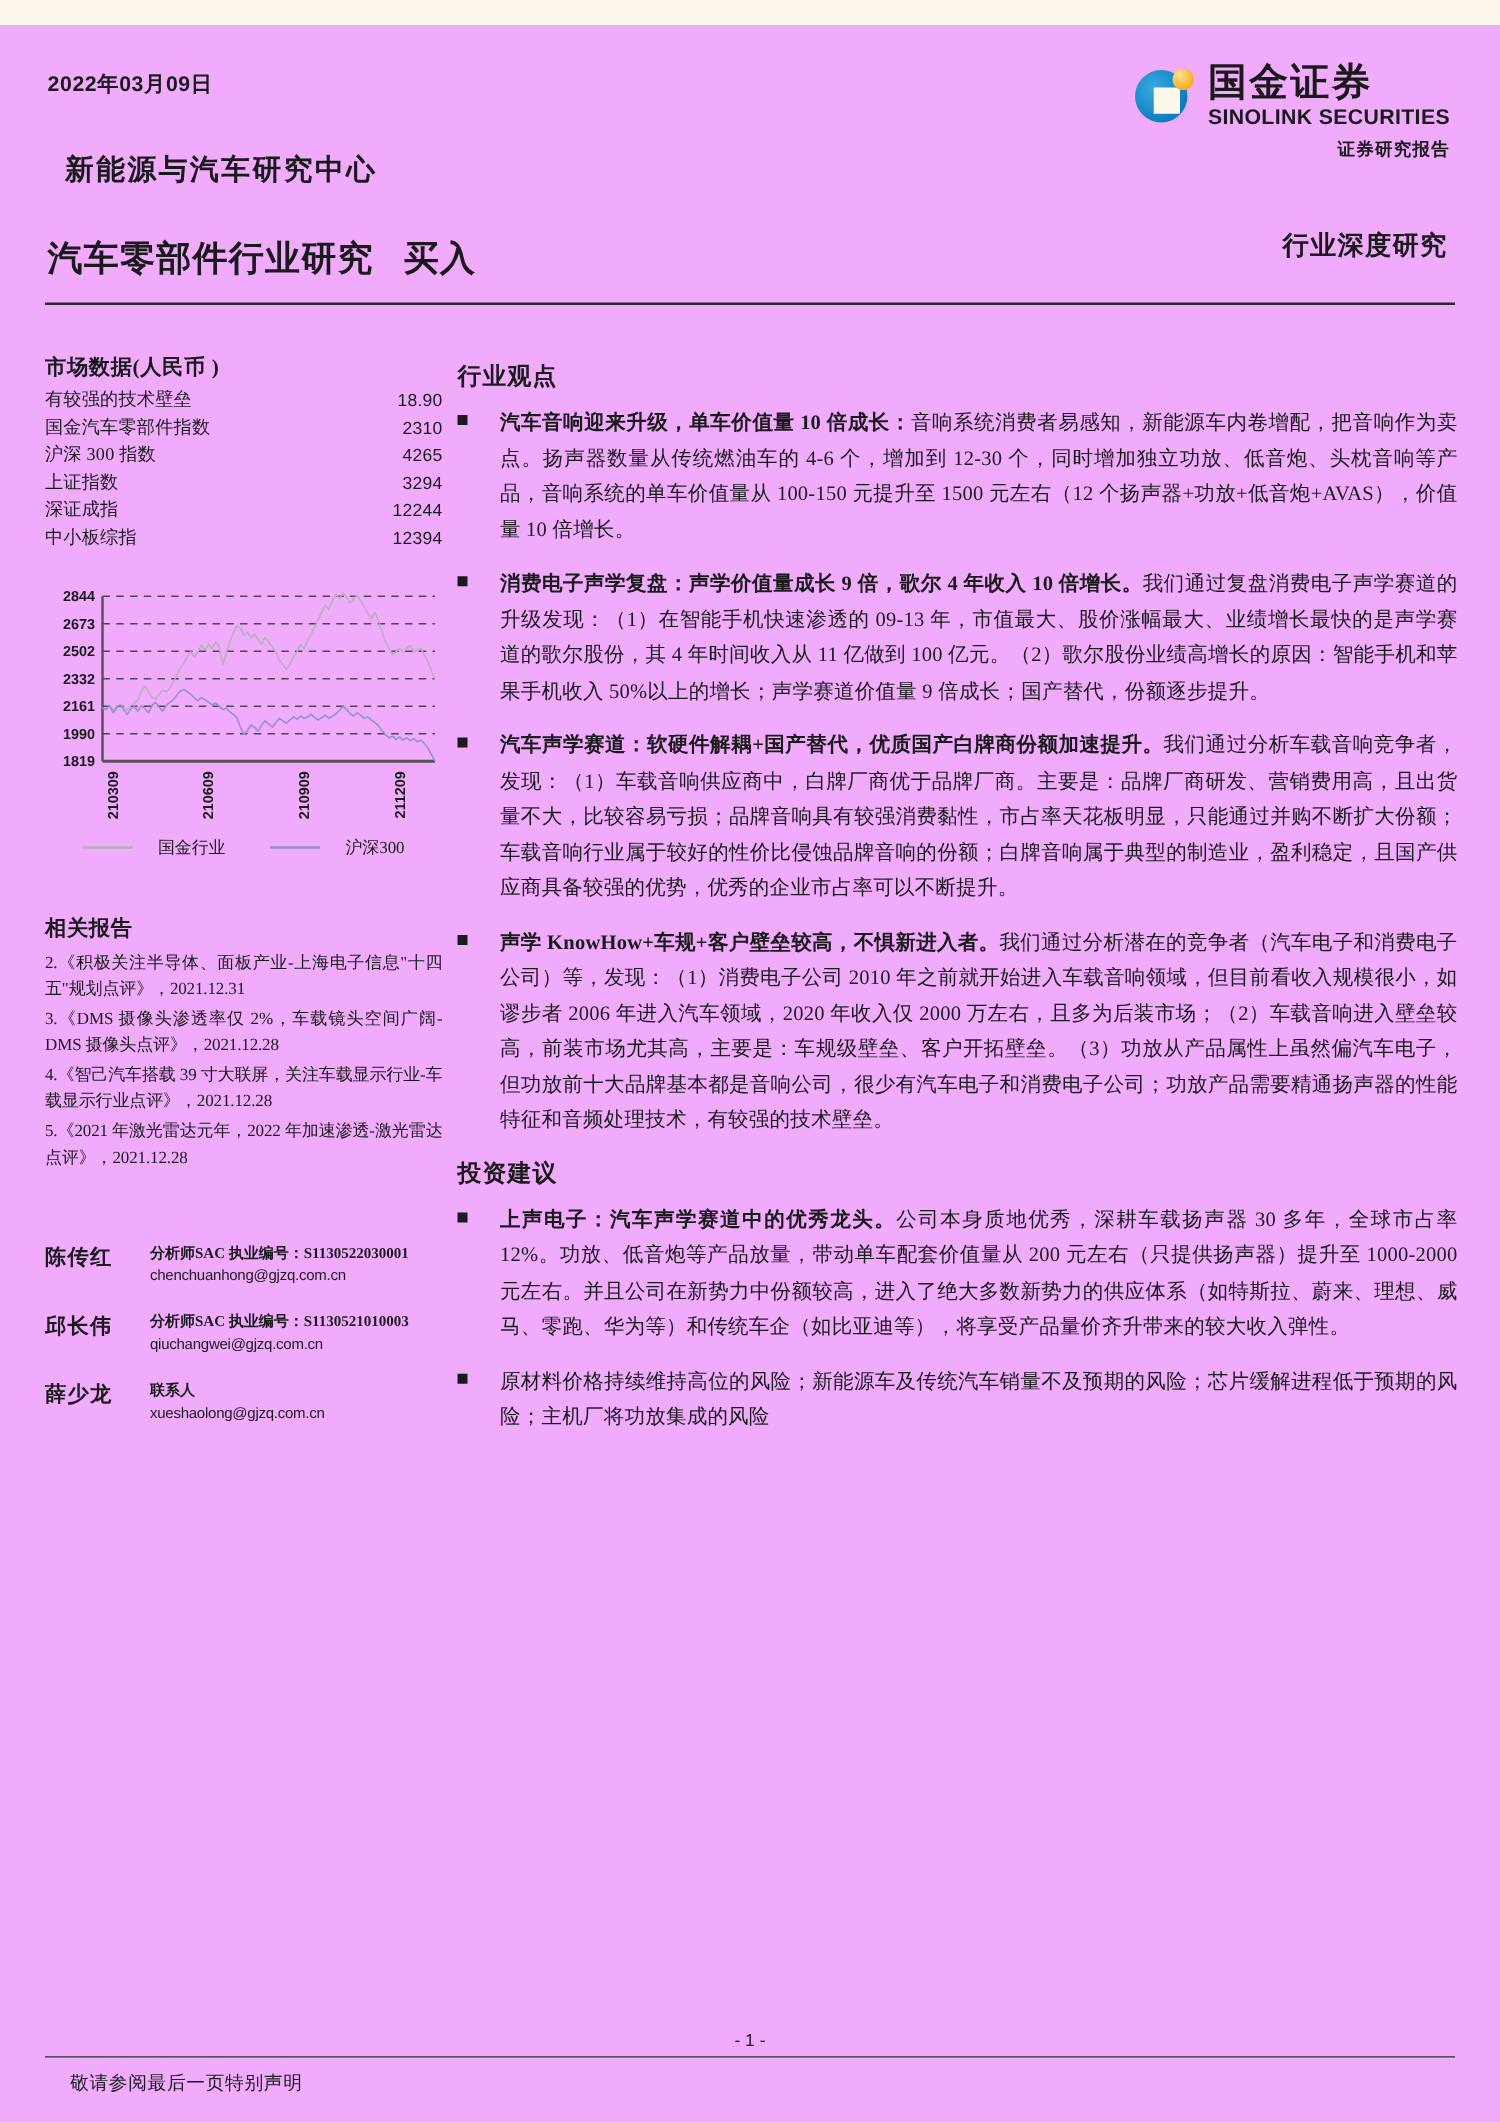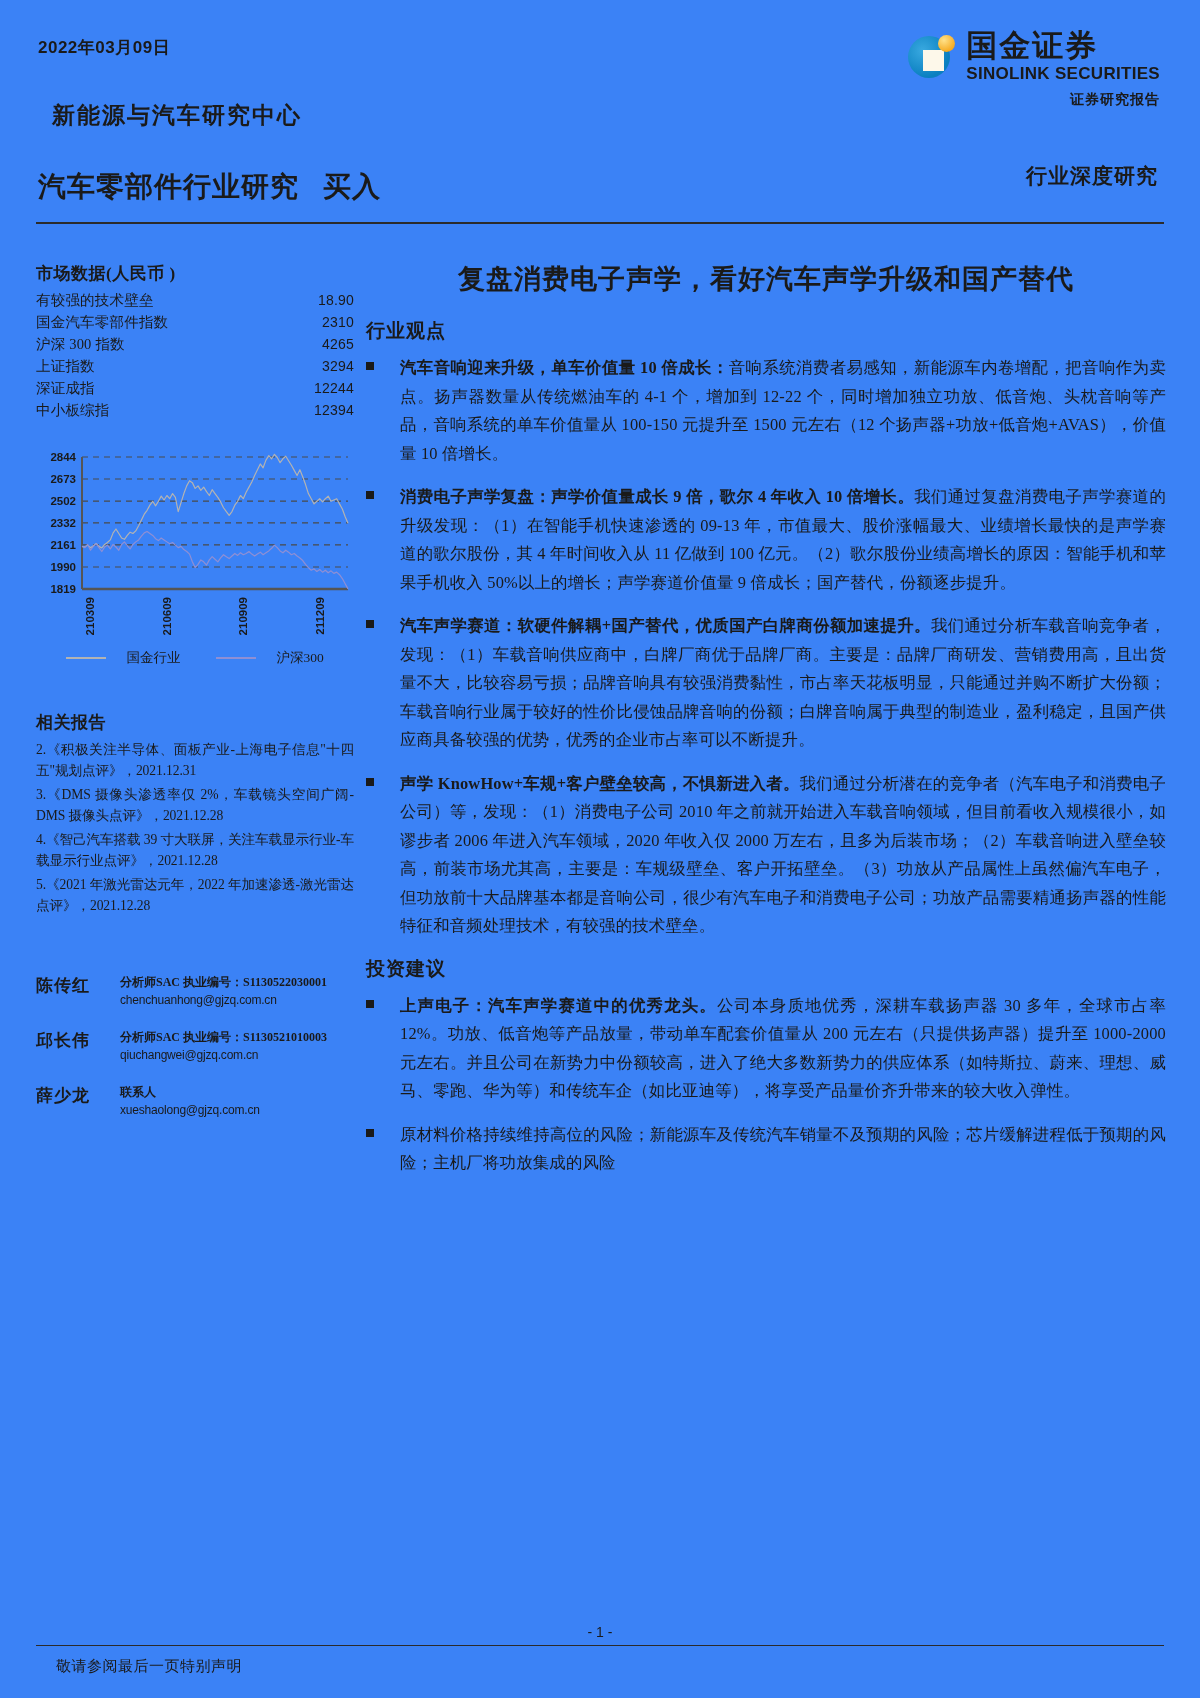--- a/index.html
+++ b/index.html
@@ -12,21 +12,22 @@
     height: 1698px;
     position: relative;
     font-family: "Liberation Serif", "DejaVu Serif", serif;
     color: #1a1a1a;
     overflow: hidden;
   }
 
   .page {
     position: absolute;
     inset: 0;
-    background: #3b82f6;
+    background: #f0abfc;
+    margin-top: 20px;
   }
 
   
   .hdr-date {
     position: absolute;
     left: 38px; top: 36px;
     font-family: "Liberation Sans", sans-serif;
     font-weight: bold;
     font-size: 17px;
     letter-spacing: 0.5px;
@@ -408,30 +409,29 @@
         <div class="an-name">薛少龙</div>
         <div class="an-meta">
           <div class="an-role">联系人</div>
           <div class="an-mail">xueshaolong@gjzq.com.cn</div>
         </div>
       </div>
     </div>
   </div>
 
   <div class="rightcol">
-    <div class="main-title">复盘消费电子声学，看好汽车声学升级和国产替代</div>
 
     <div class="sec-head">行业观点</div>
 
     <div class="bullet">
       <span class="bullet-mark">
           <i></i>
         </span>
       <span class="bullet-body">
-        <b>汽车音响迎来升级，单车价值量 10 倍成长</b><b>：</b><span>音响系统消费者易感知，新能源车内卷增配，把音响作为卖点。扬声器数量从传统燃油车的 4-1 个，增加到 12-22 个，同时增加独立功放、低音炮、头枕音响等产品，音响系统的单车价值量从 100-150 元提升至 1500 元左右（12 个扬声器+功放+低音炮+AVAS），价值量 10 倍增长。</span>
+        <b>汽车音响迎来升级，单车价值量 10 倍成长</b><b>：</b><span>音响系统消费者易感知，新能源车内卷增配，把音响作为卖点。扬声器数量从传统燃油车的 4-6 个，增加到 12-30 个，同时增加独立功放、低音炮、头枕音响等产品，音响系统的单车价值量从 100-150 元提升至 1500 元左右（12 个扬声器+功放+低音炮+AVAS），价值量 10 倍增长。</span>
       </span>
     </div>
 
     <div class="bullet">
       <span class="bullet-mark">
           <i></i>
         </span>
       <span class="bullet-body">
         <b>消费电子声学复盘：声学价值量成长 9 倍，歌尔 4 年收入 10 倍增长</b><b>。</b><span>我们通过复盘消费电子声学赛道的升级发现：（1）在智能手机快速渗透的 09-13 年，市值最大、股价涨幅最大、业绩增长最快的是声学赛道的歌尔股份，其 4 年时间收入从 11 亿做到 100 亿元。（2）歌尔股份业绩高增长的原因：智能手机和苹果手机收入 50%以上的增长；声学赛道价值量 9 倍成长；国产替代，份额逐步提升。</span>
       </span>

